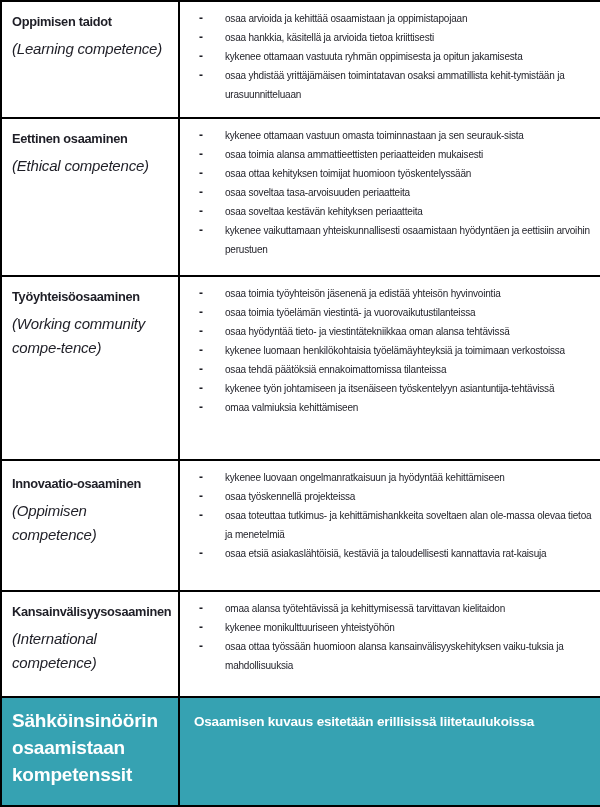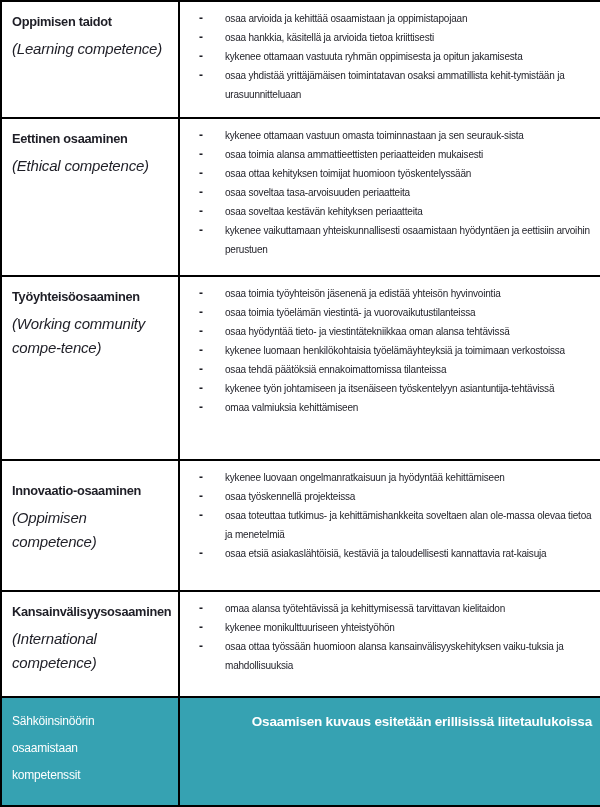--- a/index.html
+++ b/index.html
@@ -33,21 +33,21 @@
   .cell-title {
     font-size: 15.5px; font-weight: bold;
     letter-spacing: -0.2px; margin-bottom: 10px;
   }
   .cell-subtitle {
     font-size: 12.5px; font-weight: bold; font-style: italic;
     letter-spacing: -0.1px;
   }
 
   td.left-cell { padding: 12px 4px 4px 10px; }
-  tr.r-4 td.left-cell { padding-top: 22px; }
+  tr.r-4 td.left-cell { padding-top: 15px; }
   .row-name {
     font-size: 12.8px; font-weight: bold;
     letter-spacing: -0.3px; line-height: 15px; margin-bottom: 8px;
   }
   .row-name-en {
     font-size: 15px; font-style: italic;
     letter-spacing: -0.2px; line-height: 24px;
   }
 
   td.right-cell { padding: 7px 4px 4px 0; }
@@ -56,28 +56,27 @@
   .dash {
     flex: none; width: 26px; margin-left: 19px;
     font-size: 12px; font-weight: bold; line-height: 19px;
   }
   .btext {
     font-size: 10px; line-height: 19px; letter-spacing: -0.2px;
   }
 
   td.footer-left-cell { padding: 14px 6px 4px 10px; }
   .footer-line {
-    font-size: 12px; font-weight: normal;
+    font-size: 19px; font-weight: bold;
     line-height: 18px; margin-bottom: 9px; letter-spacing: -0.2px;
   }
   td.footer-right-cell { padding: 15px 8px 4px 14px; }
   .footer-desc {
     font-size: 13.5px; font-weight: bold; letter-spacing: -0.2px;
     line-height: 18px;
-    text-align: right;
   }
 </style>
 </head>
 <body>
 
 <table class="comp-table">
   <colgroup>
       <col class="col-left">
       <col class="col-right">
     </colgroup>

